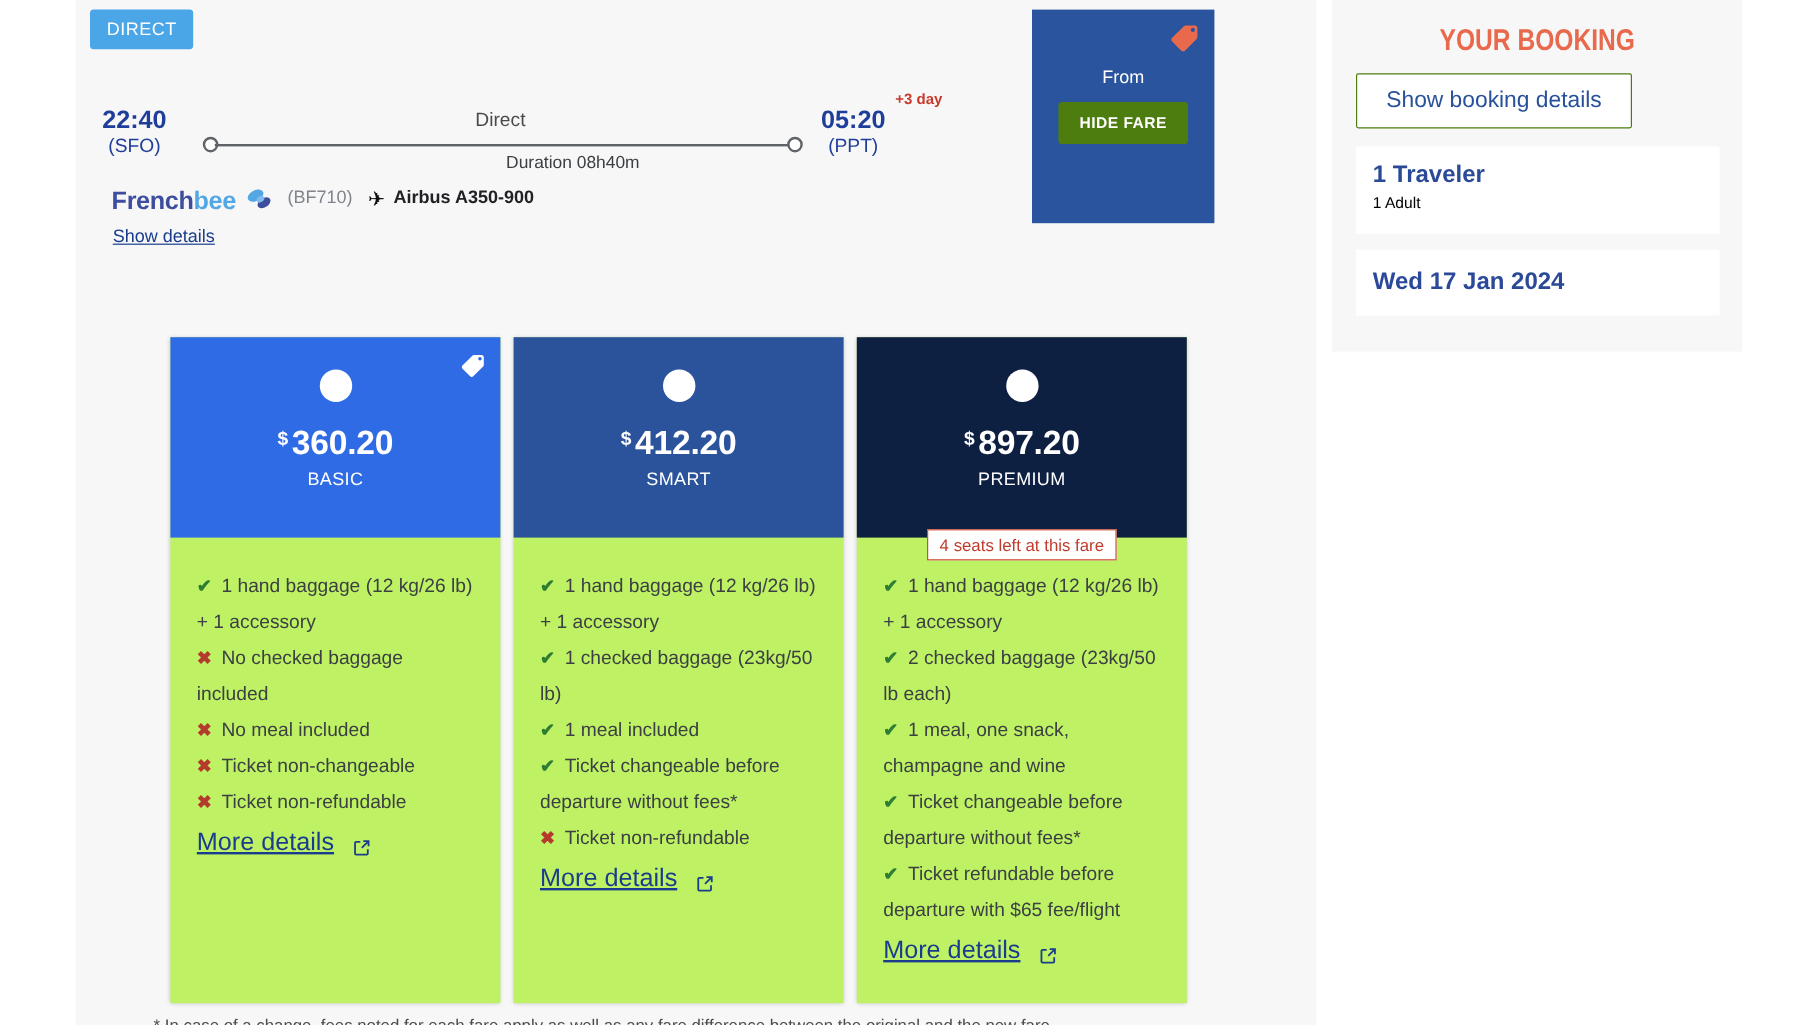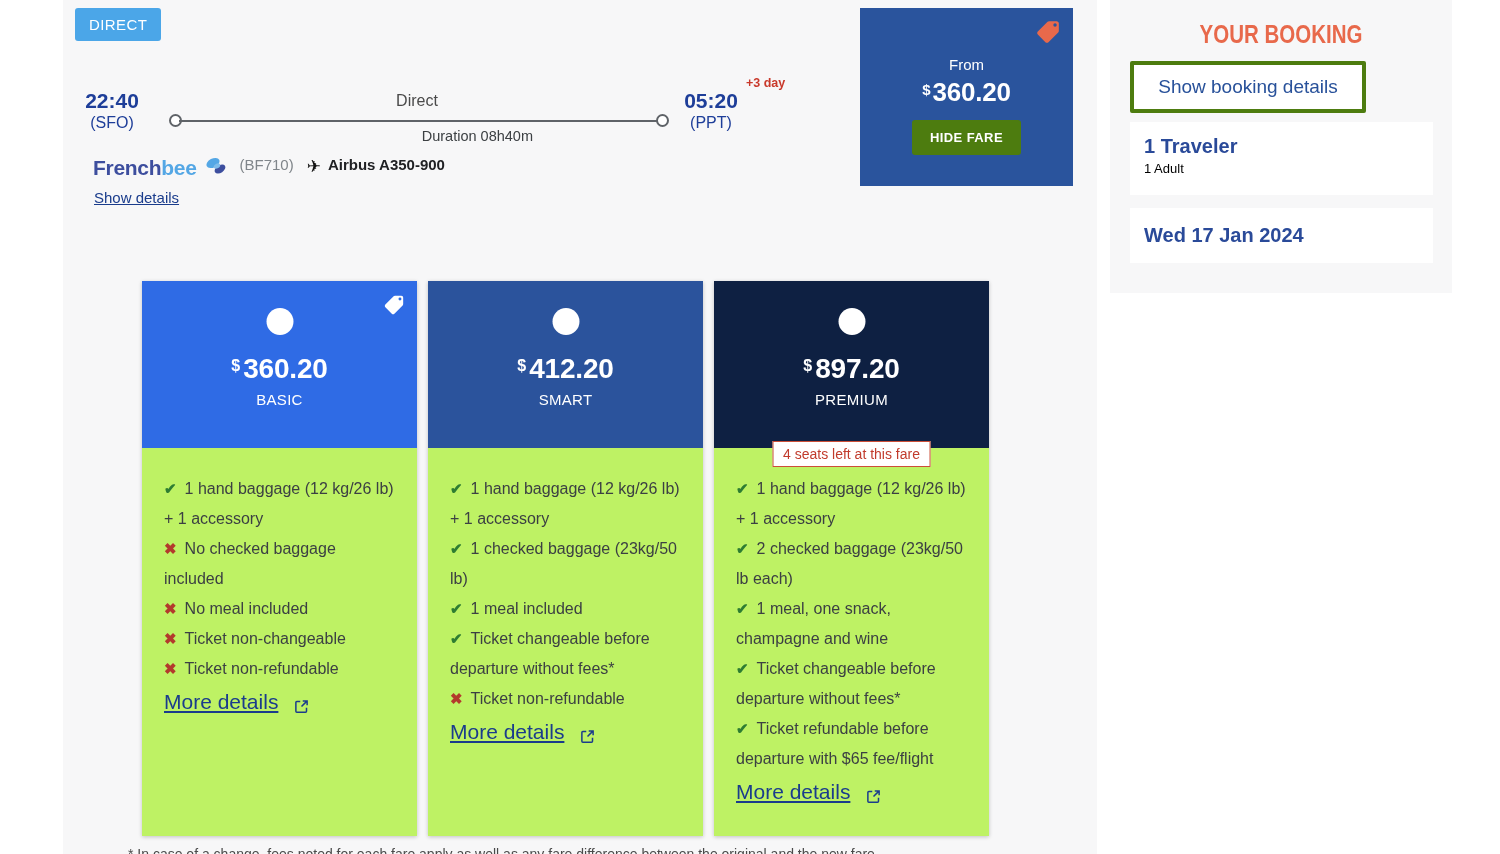--- a/index.html
+++ b/index.html
@@ -26,21 +26,21 @@
   
   #airline-row{left:30px;top:156px;display:flex;align-items:flex-start;gap:7px;}
   .logo-part1{color:#3D4E9E;font-size:21px;font-weight:bold;letter-spacing:-.3px;}
   .logo-part2{color:#54A7E5;font-size:21px;font-weight:bold;letter-spacing:-.3px;}
   .flight-num{color:#80868B;font-size:15px;margin-left:4px;}
   .plane-glyph{font-size:17px;color:#111;margin-left:6px;}
   .aircraft{color:#202124;font-size:15px;font-weight:bold;}
   a.link, .link{color:#1A3C8C;text-decoration:underline;font-size:15px;cursor:pointer;}
   #show-details-link{left:31px;top:189px;}
   
-  #from-card{left:797px;top:8px;width:213px;height:178px;background:#2A549D;color:#fff;text-align:center;}
+  #from-card{left:797px;top:8px;width:152px;height:178px;background:#2A549D;color:#fff;text-align:center;}
   #from-card .tag-icon{position:absolute;top:11px;right:12px;}
   #from-label{margin-top:48px;font-size:15px;}
   .price-line .cur{font-size:15px;font-weight:bold;vertical-align:6px;margin-right:2px;}
   .price-line .amt{font-size:26px;font-weight:bold;letter-spacing:-.2px;}
   #from-card .price-line{margin-top:4px;}
   #hide-fare-btn{margin-top:12px;display:inline-block;background:#4d7c0f;color:#fff;font-size:13px;
                  font-weight:bold;letter-spacing:.4px;padding:10px 18px;border-radius:3px;cursor:pointer;}
   
   #fare-row{left:79px;top:281px;width:920px;display:flex;gap:11px;}
   .fare-card{width:275px;background:#bef264;box-shadow:0 1px 4px rgba(0,0,0,.22);min-height:555px;cursor:pointer;}
@@ -61,21 +61,21 @@
   .feat-icon.cross{color:#B33A2C;}
   .more-details{display:inline-flex;align-items:flex-end;gap:16px;margin-top:6px;font-size:21px;}
   .more-details svg{flex:0 0 auto;}
   
   #footnote{left:65px;top:846px;width:1020px;font-size:14px;color:#4A4A4A;}
   
   #booking-panel{left:1110px;top:0;width:342px;height:293px;background:#f7f7f8;}
   #booking-title{width:100%;text-align:center;margin-top:20px;color:#E8694B;font-size:25px;
                  font-weight:bold;transform:scaleX(.82);letter-spacing:0;}
   #show-booking-btn{position:absolute;left:20px;top:61px;width:228px;height:44px;background:#fff;
-                    border:4px solid #4d7c0f;border-radius:2px;color:#28519A;font-size:19px;
+                    border:1px solid #4d7c0f;border-radius:2px;color:#28519A;font-size:19px;
                     display:flex;align-items:center;justify-content:center;cursor:pointer;}
   .side-card{position:absolute;left:20px;width:303px;background:#fff;}
   #traveler-card{top:122px;height:73px;}
   #traveler-title{margin:13px 0 0 14px;color:#2A4A99;font-size:20px;font-weight:bold;}
   #traveler-sub{margin:3px 0 0 14px;color:#000000;font-size:13px;}
   #date-card{top:208px;height:55px;display:flex;align-items:center;}
   #date-text{margin-left:14px;color:#2A4A99;font-size:20px;font-weight:bold;}
 </style>
 </head>
 <body>
@@ -119,23 +119,20 @@
   <span id="show-details-link" class="abs link">Show details</span>
 
   <div id="from-card" class="abs">
     <svg class="tag-icon" width="26" height="26" viewBox="0 0 24 24">
       <g transform="translate(24,0) scale(-1,1)">
         <path fill="#E8694B" d="M21.41 11.58l-9-9C12.05 2.22 11.55 2 11 2H4c-1.1 0-2 .9-2 2v7c0 .55.22 1.05.59 1.42l9 9c.36.36.86.58 1.41.58.55 0 1.05-.22 1.41-.59l7-7c.37-.36.59-.86.59-1.41 0-.55-.23-1.06-.59-1.42z"></path>
         <circle cx="5.5" cy="5.5" r="1.6" fill="#2A549D"></circle>
       </g>
     </svg>
     <div id="from-label">From</div>
-    <div class="price-line">
-      <span class="cur">$</span><span class="amt">360.20</span>
-    </div>
     <div id="hide-fare-btn">HIDE FARE</div>
   </div>
 
   <div id="fare-row" class="abs">
       <div class="fare-card">
   <div class="fare-header" style="background: rgb(47, 107, 229);">
     <svg class="tag-icon" width="22" height="22" viewBox="0 0 24 24">
       <g transform="translate(24,0) scale(-1,1)">
         <path fill="#ffffff" d="M21.41 11.58l-9-9C12.05 2.22 11.55 2 11 2H4c-1.1 0-2 .9-2 2v7c0 .55.22 1.05.59 1.42l9 9c.36.36.86.58 1.41.58.55 0 1.05-.22 1.41-.59l7-7c.37-.36.59-.86.59-1.41 0-.55-.23-1.06-.59-1.42z"></path>
         <circle class="tag-hole" cx="5.5" cy="5.5" r="1.6" fill="#2F6BE5"></circle>

